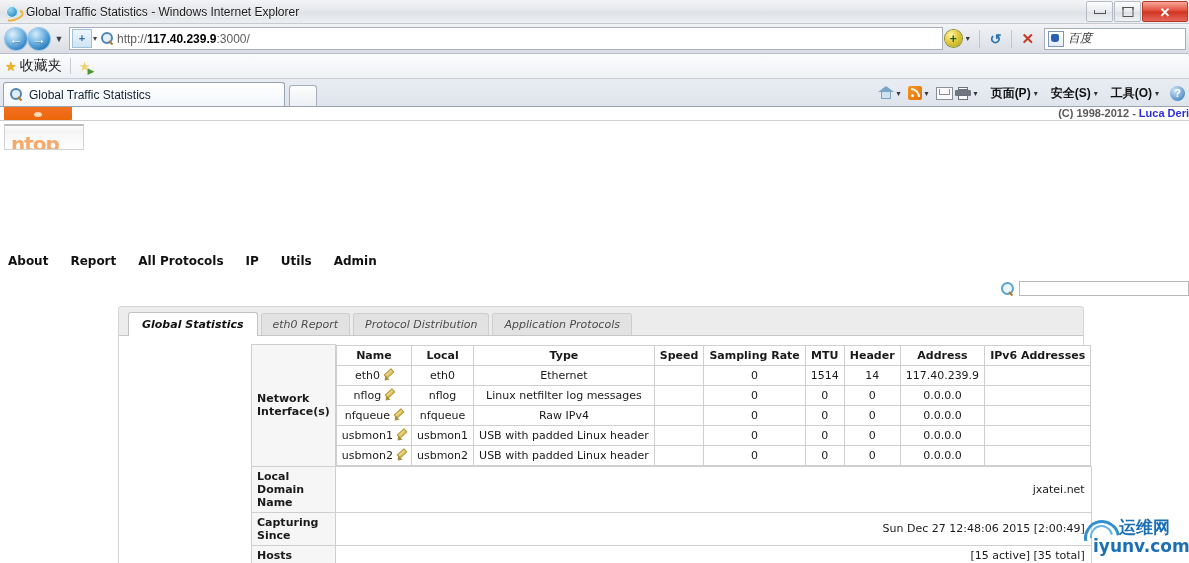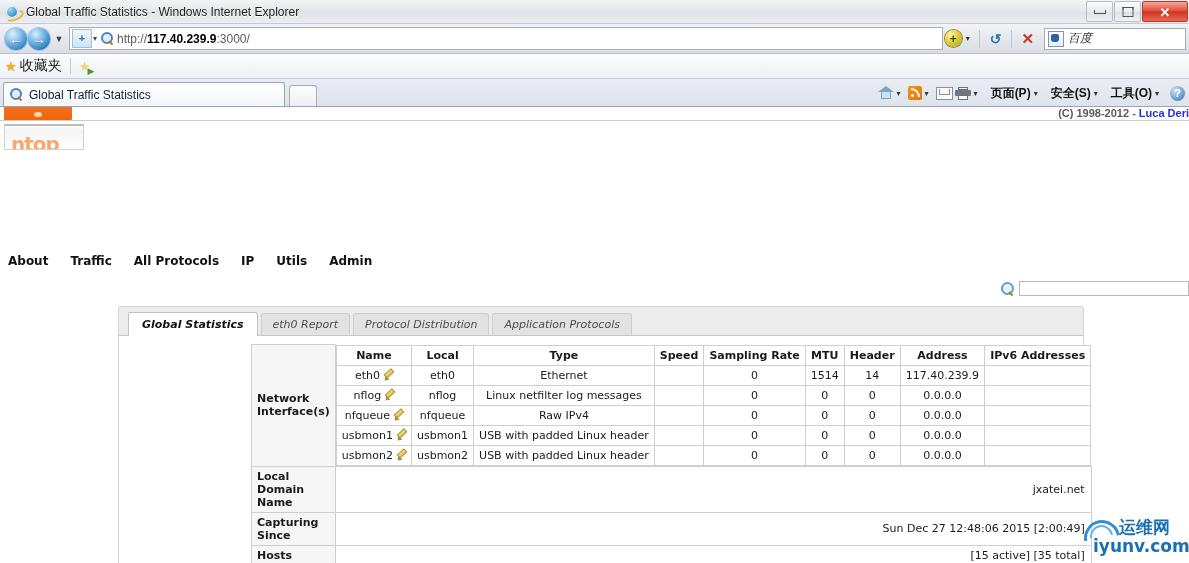--- a/index.html
+++ b/index.html
@@ -580,21 +580,21 @@
     <div class="ntop-logo-box">
       <span class="word">ntop</span>
     </div>
     <div class="copyright-clip">
       <div class="copyright"><span>(C) 1998-2012 - </span><span class="name">Luca Deri</span></div>
     </div>
     <div class="hr-under"></div>
 
     <div class="menubar">
       <span class="menu-item">About</span>
-      <span class="menu-item">Traffic</span>
+      <span class="menu-item">Report</span>
       <span class="menu-item">All Protocols</span>
       <span class="menu-item">IP</span>
       <span class="menu-item">Utils</span>
       <span class="menu-item">Admin</span>
     </div>
 
     <div class="page-search">
       <span class="mag2">
           <span class="lens"></span>
           <span class="handle"></span>

